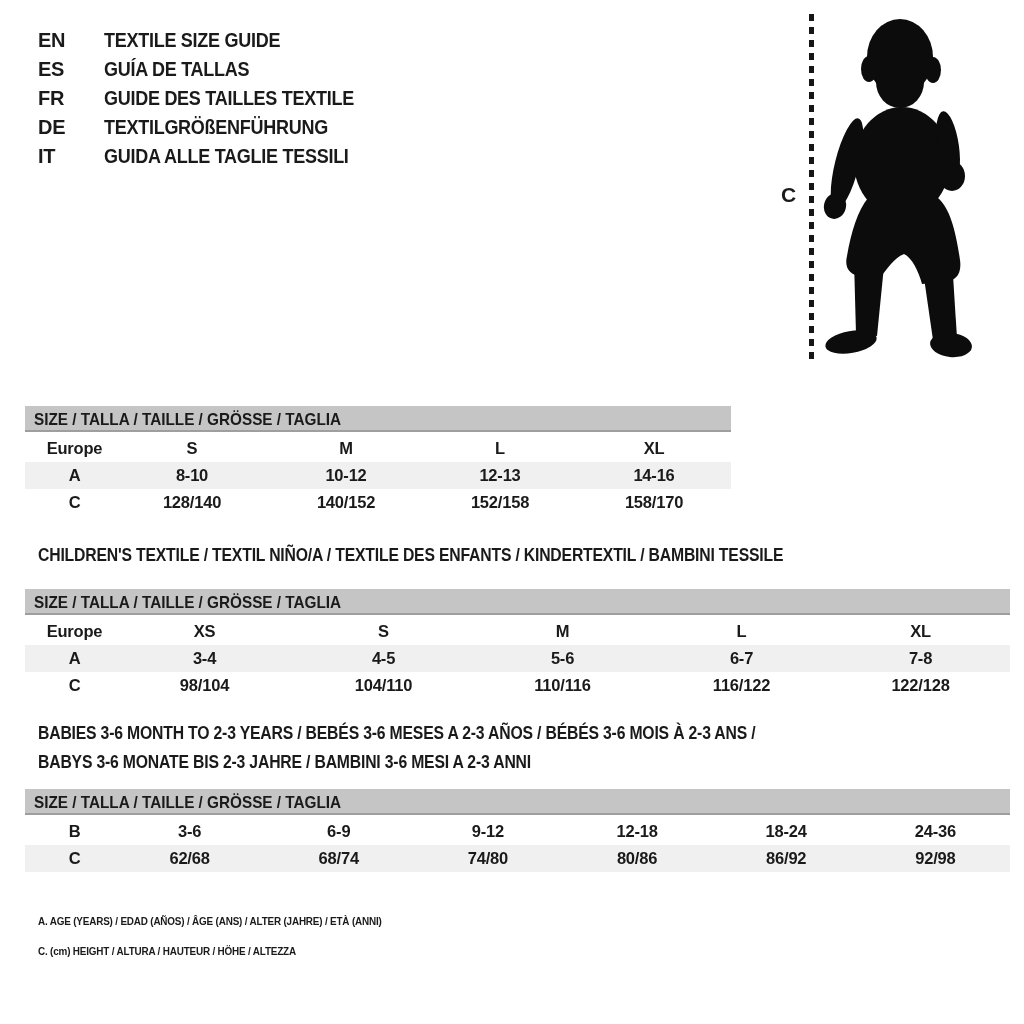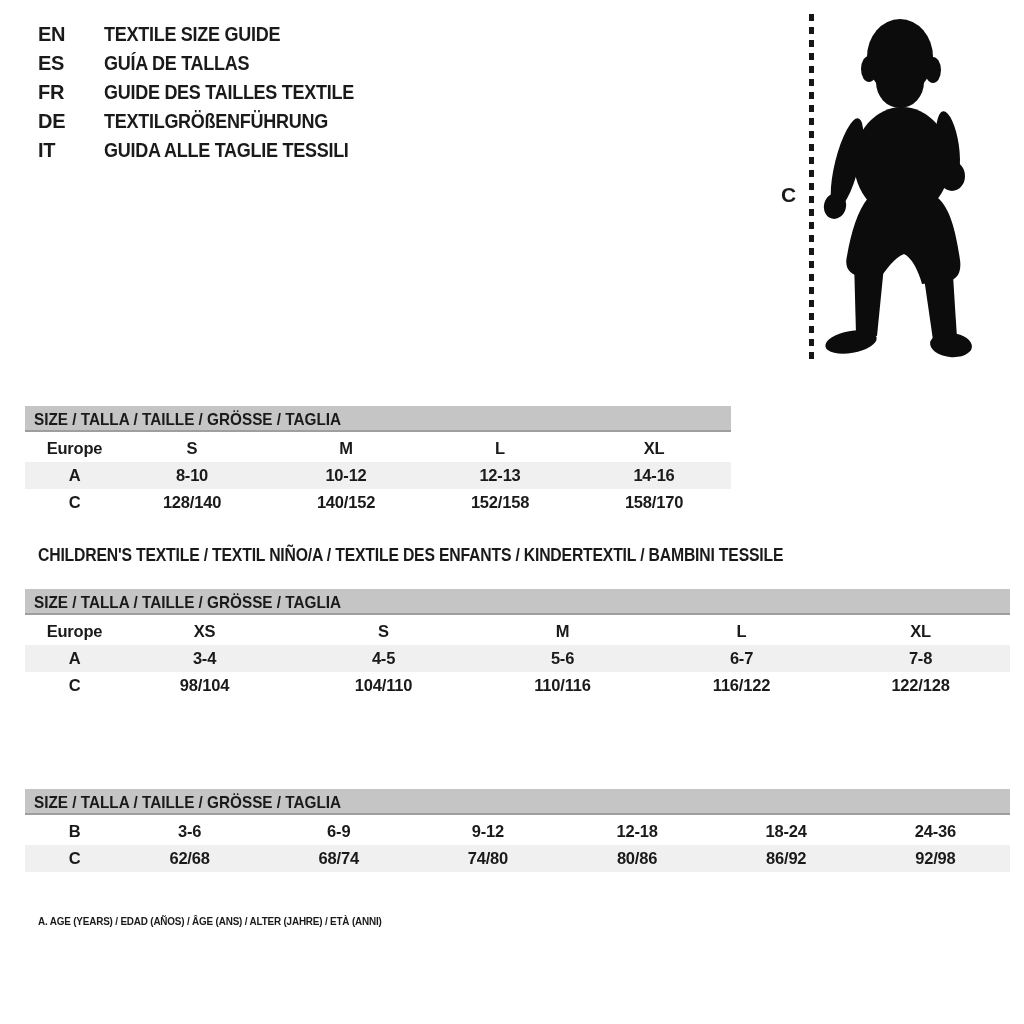--- a/index.html
+++ b/index.html
@@ -5,21 +5,21 @@
   html, body { margin:0; padding:0; background:#ffffff; }
   .page {
     position:relative; width:1024px; height:1024px; overflow:hidden;
     background:#ffffff; color:#1a1a1a;
     font-family:"Liberation Sans", sans-serif;
   }
   .cond { display:inline-block; transform:scaleX(0.9); transform-origin:0 50%; white-space:nowrap; }
 
   
   .lang-list { position:absolute; left:38px; top:23px; }
-  .lang-row { display:flex; height:29px; align-items:flex-start; }
+  .lang-row { display:flex; height:29px; align-items:flex-end; }
   .lang-code, .lang-label { font-size:20px; font-weight:700; letter-spacing:-0.3px; }
   .lang-code { width:66px; flex:0 0 66px; }
 
   
   .measure-label { position:absolute; left:781px; top:183px; font-size:21px; font-weight:700; }
   .measure-line {
     position:absolute; left:809px; top:14px; width:5px; height:350px;
     background:repeating-linear-gradient(to bottom, #161616 0 7px, transparent 7px 13px);
   }
   .baby-figure { position:absolute; left:820px; top:12px; }
@@ -177,20 +177,24 @@
             <td>98/104</td>
             <td>104/110</td>
             <td>110/116</td>
             <td>116/122</td>
             <td>122/128</td>
           </tr>
         </tbody>
     </table>
   </div>
 
+  <div class="section-title" id="title-3">
+    <span class="cond">BABIES 3-6 MONTH TO 2-3 YEARS / BEBÉS 3-6 MESES A 2-3 AÑOS / BÉBÉS 3-6 MOIS À 2-3 ANS /</span><br>
+    <span class="cond">BABYS 3-6 MONATE BIS 2-3 JAHRE / BAMBINI 3-6 MESI A 2-3 ANNI</span>
+  </div>
   <div class="size-table" id="table-3">
     <div class="table-header">
       <span class="cond">SIZE / TALLA / TAILLE / GRÖSSE / TAGLIA</span>
     </div>
     <table>
       <colgroup>
           <col class="label-col">
         </colgroup>
       <tbody>
           <tr>
@@ -210,15 +214,16 @@
             <td>80/86</td>
             <td>86/92</td>
             <td>92/98</td>
           </tr>
         </tbody>
     </table>
   </div>
 
   <div class="notes">
     <div class="note-line"><span class="cond">A. AGE (YEARS) / EDAD (AÑOS) / ÂGE (ANS) / ALTER (JAHRE) / ETÀ (ANNI)</span></div>
+    <div class="note-line"><span class="cond">C. (cm) HEIGHT / ALTURA / HAUTEUR / HÖHE / ALTEZZA</span></div>
   </div>
 
 </div>
 
 </body></html>

